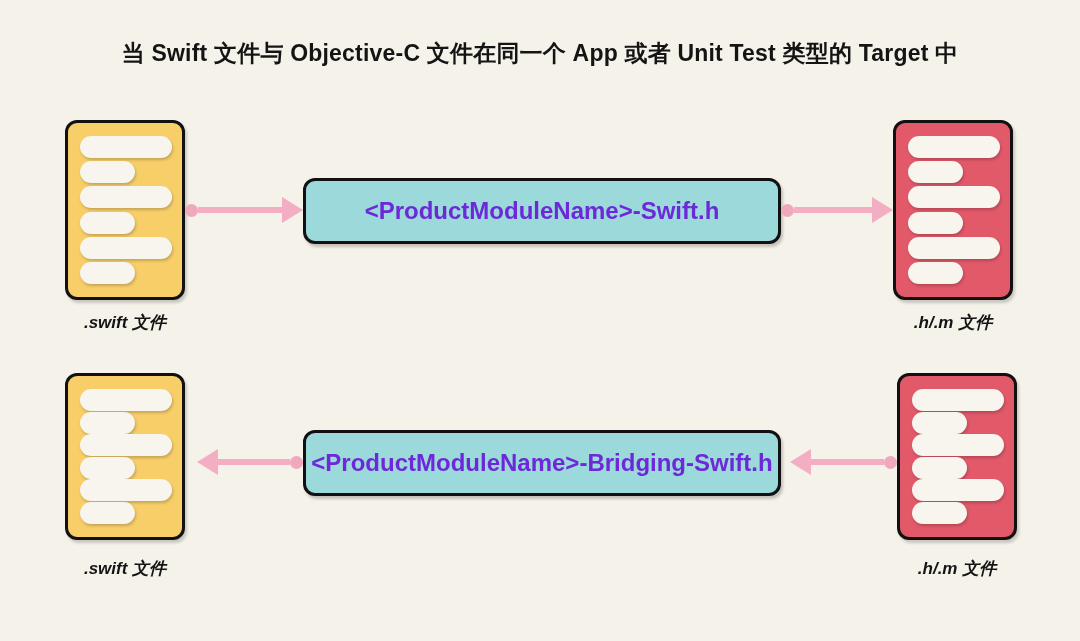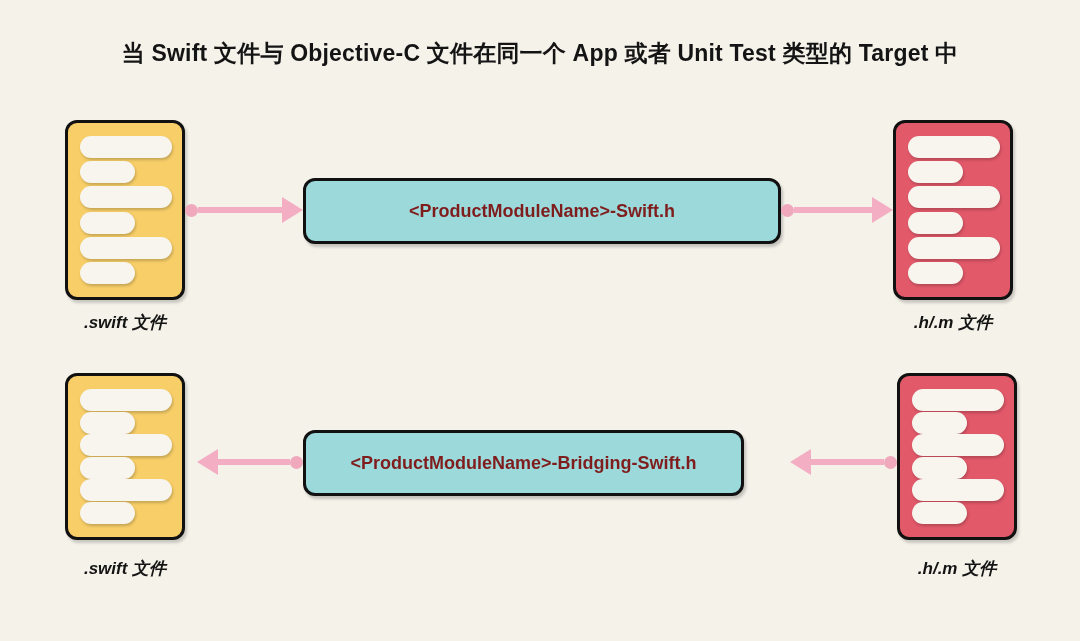--- a/index.html
+++ b/index.html
@@ -67,23 +67,23 @@
 
   
   .header-box {
     position: absolute;
     background: #9bd9db;
     border: 3px solid #111111;
     border-radius: 12px;
     display: flex;
     align-items: center;
     justify-content: center;
-    font-size: 18px;
+    font-size: 24px;
     font-weight: bold;
-    color: #7f1d1d;
+    color: #6d28d9;
     box-shadow: 2px 3px 3px rgba(0,0,0,0.20);
     white-space: nowrap;
   }
 
   
   .arrow {
     position: absolute;
     height: 26px;
     display: flex;
     align-items: center;
@@ -161,21 +161,21 @@
     <div class="line short"></div>
   </div>
   <div class="caption" style="left:65px; top:557px; width:120px;">.swift 文件</div>
 
   <div class="arrow left" style="left:197px; top:449px; width:106px;">
     <span class="head"></span>
     <span class="shaft"></span>
     <span class="dot"></span>
   </div>
 
-  <div class="header-box" style="left:303px; top:430px; width:441px; height:66px;align-items:center;">
+  <div class="header-box" style="left:303px; top:430px; width:478px; height:66px;align-items:center;">
     <span>&lt;ProductModuleName&gt;-Bridging-Swift.h</span>
   </div>
 
   <div class="arrow left" style="left:790px; top:449px; width:107px;">
     <span class="head"></span>
     <span class="shaft"></span>
     <span class="dot"></span>
   </div>
 
   <div class="file-card red" style="left:897px; top:373px; width:120px; height:167px;">

